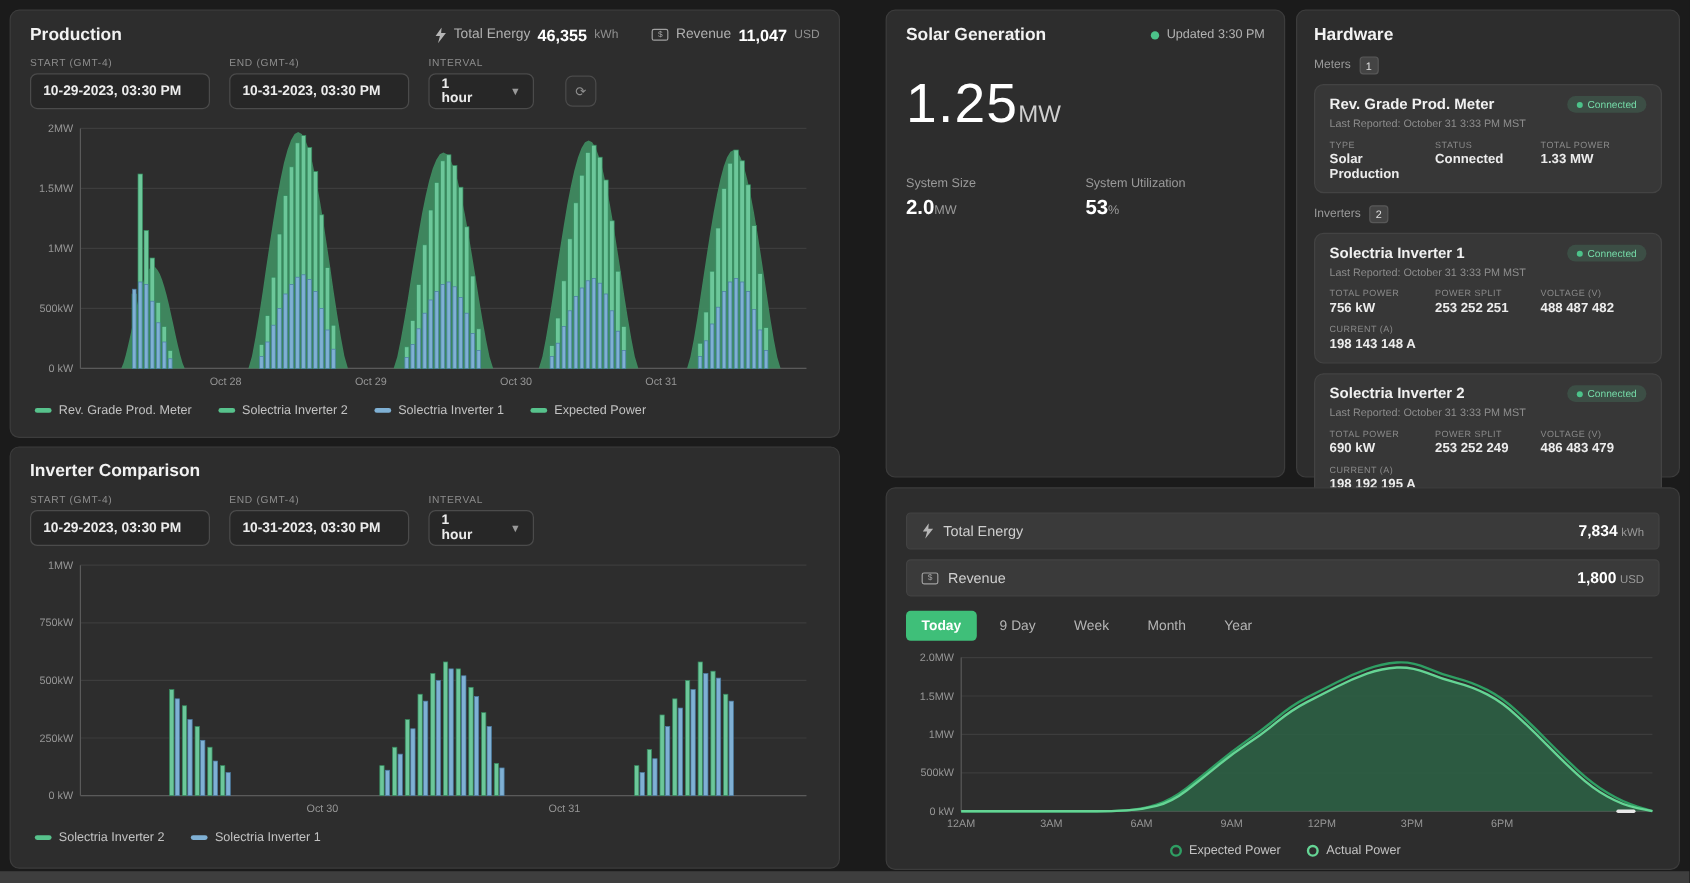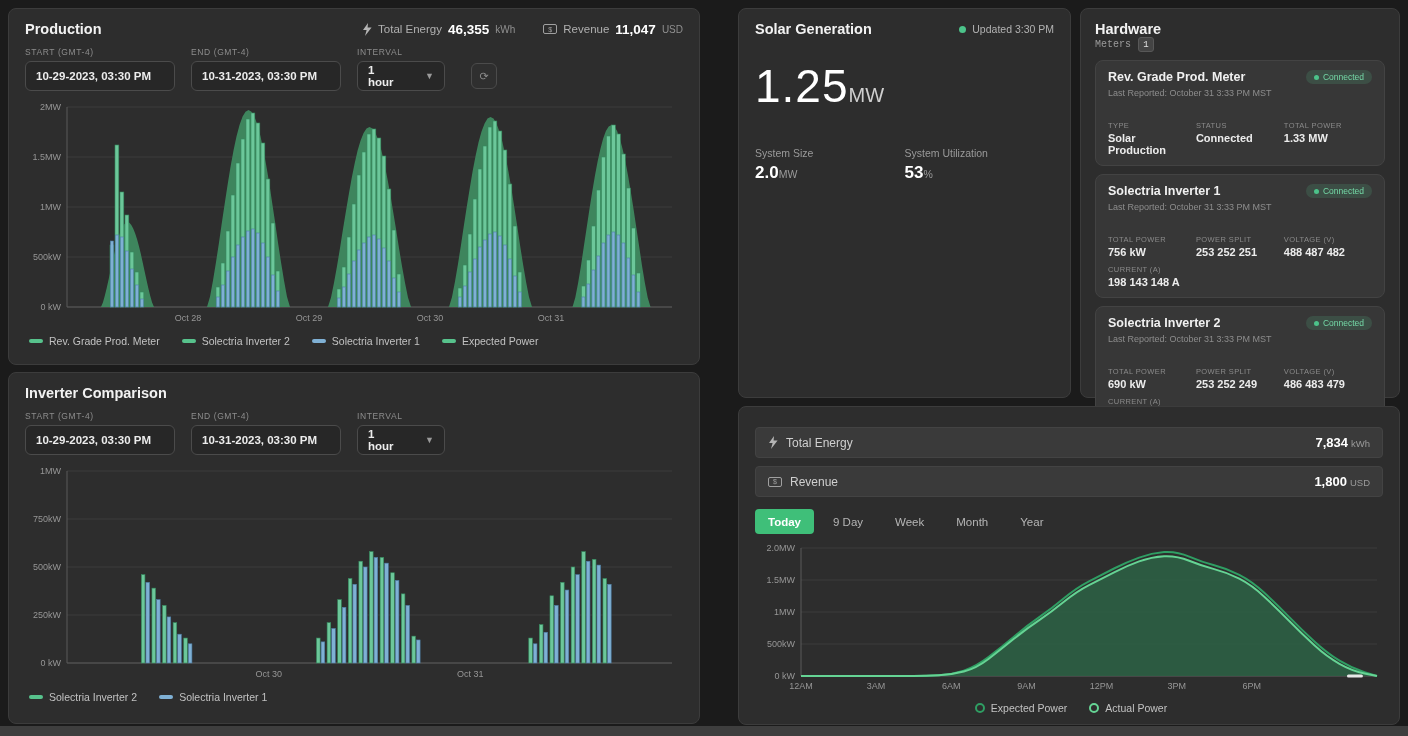--- a/index.html
+++ b/index.html
@@ -71,32 +71,32 @@
   .big-power { margin-top:22px; }
   .big-power .v { font-size:46px; color:#ffffff; letter-spacing:1px; }
   .big-power .u { font-size:20px; color:#cfcfcf; }
   .sg-stats { display:flex; margin-top:34px; }
   .sg-stat { width:50%; }
   .sg-lbl { font-size:10.5px; color:#9a9a9a; }
   .sg-val { margin-top:4px; font-size:17px; font-weight:bold; color:#ffffff; }
   .sg-unit { font-size:10.5px; color:#9a9a9a; font-weight:normal; }
 
   
-  .hw-section { display:flex; align-items:center; gap:7px; margin-top:0;font-family:Liberation Mono, monospace; }
+  .hw-section { display:flex; align-items:center; gap:7px; margin-top:10px; }
   .hw-sec-lbl { font-size:10px; color:#9a9a9a; }
   .cnt-badge { min-width:16px; height:15px; padding:0 4px; background:#444444; border:1px solid #585858;
                border-radius:3px; font-size:9px; color:#e0e0e0; display:flex; align-items:center; justify-content:center; }
   .hw-card { background:#373737; border:1px solid #434343; border-radius:8px; padding:9px 12px; margin-top:8px; }
   .hw-card-hd { display:flex; align-items:center; justify-content:space-between; }
   .hw-card-title { font-size:12.5px; font-weight:bold; color:#f0f0f0; }
   .conn-badge { display:flex; align-items:center; gap:4px; background:rgba(86,200,146,.16);
                 border-radius:9px; padding:2px 8px; font-size:8.5px; color:#74d8a6; }
   .conn-badge .gdot { width:5px; height:5px; }
   .hw-sub { margin-top:4px; font-size:9px; color:#8d8d8d; }
-  .hw-grid { display:flex; margin-top:23px; }
+  .hw-grid { display:flex; margin-top:8px; }
   .hw-field { width:33.3%; }
   .hw-f-lbl { font-size:7.5px; letter-spacing:.4px; color:#8a8a8a; text-transform:uppercase; }
   .hw-f-val { margin-top:2px; font-size:11px; font-weight:bold; color:#ececec; }
   .hw-grid.single { margin-top:7px; }
 
   
   .ae-row { height:31px; background:#3a3a3a; border:1px solid #434343; border-radius:4px;
             display:flex; align-items:center; justify-content:space-between; padding:0 12px; margin-top:8px; }
   .ae-left { display:flex; align-items:center; gap:8px; font-size:12px; color:#cfcfcf; }
   .ae-right { font-size:13px; font-weight:bold; color:#ffffff; }
@@ -464,20 +464,24 @@
               <div class="hw-f-lbl">Status</div>
               <div class="hw-f-val">Connected</div>
             </div>
             <div class="hw-field">
               <div class="hw-f-lbl">Total Power</div>
               <div class="hw-f-val">1.33 MW</div>
             </div>
           </div>
         </div>
 
+        <div class="hw-section">
+          <span class="hw-sec-lbl">Inverters</span>
+          <span class="cnt-badge">2</span>
+        </div>
 
         <div class="hw-card">
           <div class="hw-card-hd">
             <span class="hw-card-title">Solectria Inverter 1</span>
             <span class="conn-badge">
                 <span class="gdot"></span>
                 <span>Connected</span>
               </span>
           </div>
           <div class="hw-sub">Last Reported: October 31 3:33 PM MST</div>

